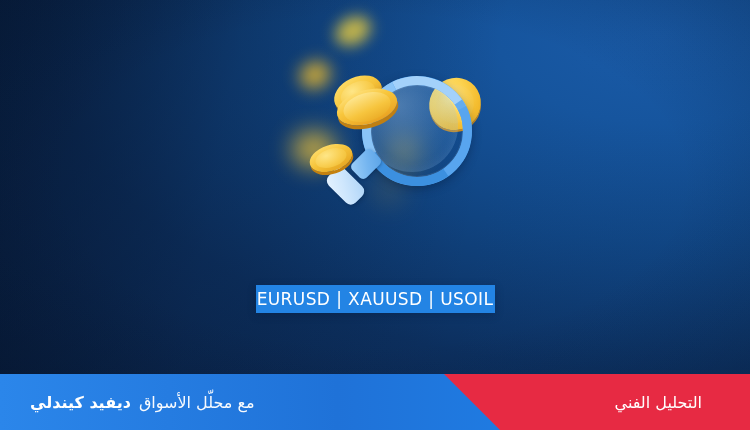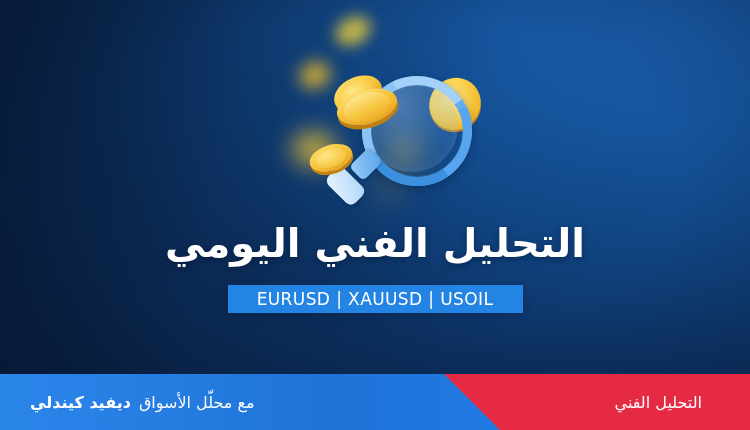--- a/index.html
+++ b/index.html
@@ -175,21 +175,21 @@
     text-shadow: 0 2px 6px rgba(4,18,42,0.45);
   }
   .badge-wrap {
     position: absolute;
     left: 0; right: 0;
     top: 285px;
     display: flex;
     justify-content: center;
   }
   .badge {
-    width: 295px;
+    width: 239px;
     height: 28px;
     background: #2384e4;
     color: #ffffff;
     font-size: 17px;
     letter-spacing: .4px;
     display: flex;
     align-items: center;
     justify-content: center;
     box-shadow: 0 2px 8px rgba(5,22,50,0.30);
   }
@@ -269,21 +269,20 @@
 
   <div class="coin coin-front">
     <div class="disc"></div>
     <div class="rim"></div>
   </div>
   <div class="coin coin-left">
     <div class="disc"></div>
     <div class="rim"></div>
   </div>
 
-  <div class="title">التحليل الفني اليومي</div>
 
   <div class="badge-wrap">
     <div class="badge">EURUSD | XAUUSD | USOIL</div>
   </div>
 
   <div class="bottom">
     <div class="bottom-blue"></div>
     <div class="bottom-red"></div>
 
     <div class="bottom-left-text">

